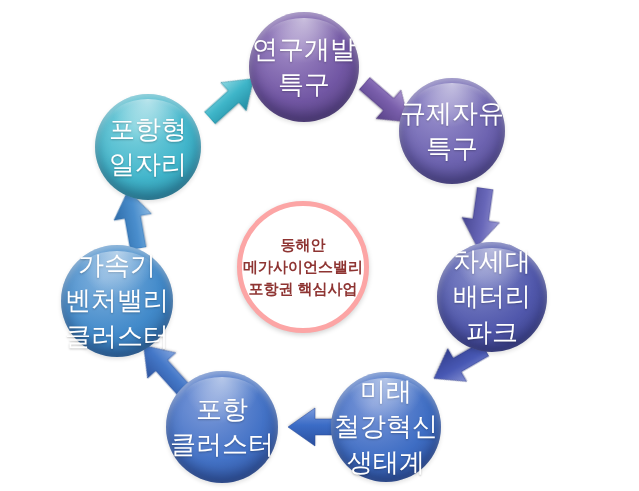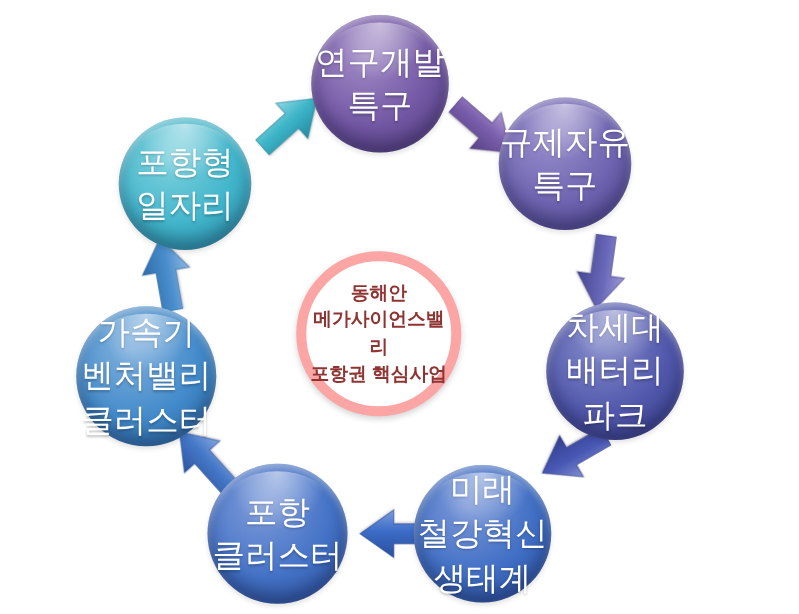--- a/index.html
+++ b/index.html
@@ -23,21 +23,21 @@
   .n-jobs       {left:95px; top:94px; width:106px;height:106px;background:radial-gradient(circle at 38% 30%, #7fd2de 0%, #41b5cb 55%, #2a93ad 100%);}
   .n-rnd        {left:249px;top:12px; width:110px;height:110px;background:radial-gradient(circle at 38% 30%, #a18bc6 0%, #7257a4 55%, #55407f 100%);}
   .n-regulation {left:399px;top:78px; width:106px;height:106px;background:radial-gradient(circle at 38% 30%, #988fcc 0%, #6d63b0 55%, #4f4790 100%);}
   .n-battery    {left:437px;top:242px;width:110px;height:110px;background:radial-gradient(circle at 38% 30%, #8289c8 0%, #5158ac 55%, #383f8a 100%);}
   .n-steel      {left:331px;top:372px;width:110px;height:110px;background:radial-gradient(circle at 38% 30%, #7b97d8 0%, #3f6ec4 55%, #2c4f9e 100%);}
   .n-venture    {left:166px;top:371px;width:112px;height:112px;background:radial-gradient(circle at 38% 30%, #7d9ad9 0%, #4372c6 55%, #2e529f 100%);}
   .n-accelerator{left:61px; top:245px;width:112px;height:112px;background:radial-gradient(circle at 38% 30%, #7fb0dd 0%, #428aca 55%, #2b6ba8 100%);}
 
   .center-node{
     position:absolute;left:237px;top:201px;width:132px;height:132px;border-radius:50%;
-    background:#ffffff;border:8px solid #fca5a5;box-sizing:border-box;
+    background:#ffffff;border:5px solid #fca5a5;box-sizing:border-box;
     display:flex;align-items:center;justify-content:center;text-align:center;
     color:#8e3432;font-weight:bold;font-size:15px;line-height:1.45;white-space:pre-line;
     box-shadow:0 2px 5px rgba(0,0,0,0.18), inset 0 0 0 1px rgba(255,255,255,0.6);
   }
 
   .arrow{position:absolute;width:60px;height:44px;}
   .arrow svg{display:block;width:100%;height:100%;filter:drop-shadow(0 1px 1px rgba(0,0,0,0.2));}
   .a1{left:202px;top:76px; transform:rotate(-42deg);}
   .a2{left:357px;top:81px; transform:rotate(41deg);}
   .a3{left:451px;top:196px;transform:rotate(98deg);}

